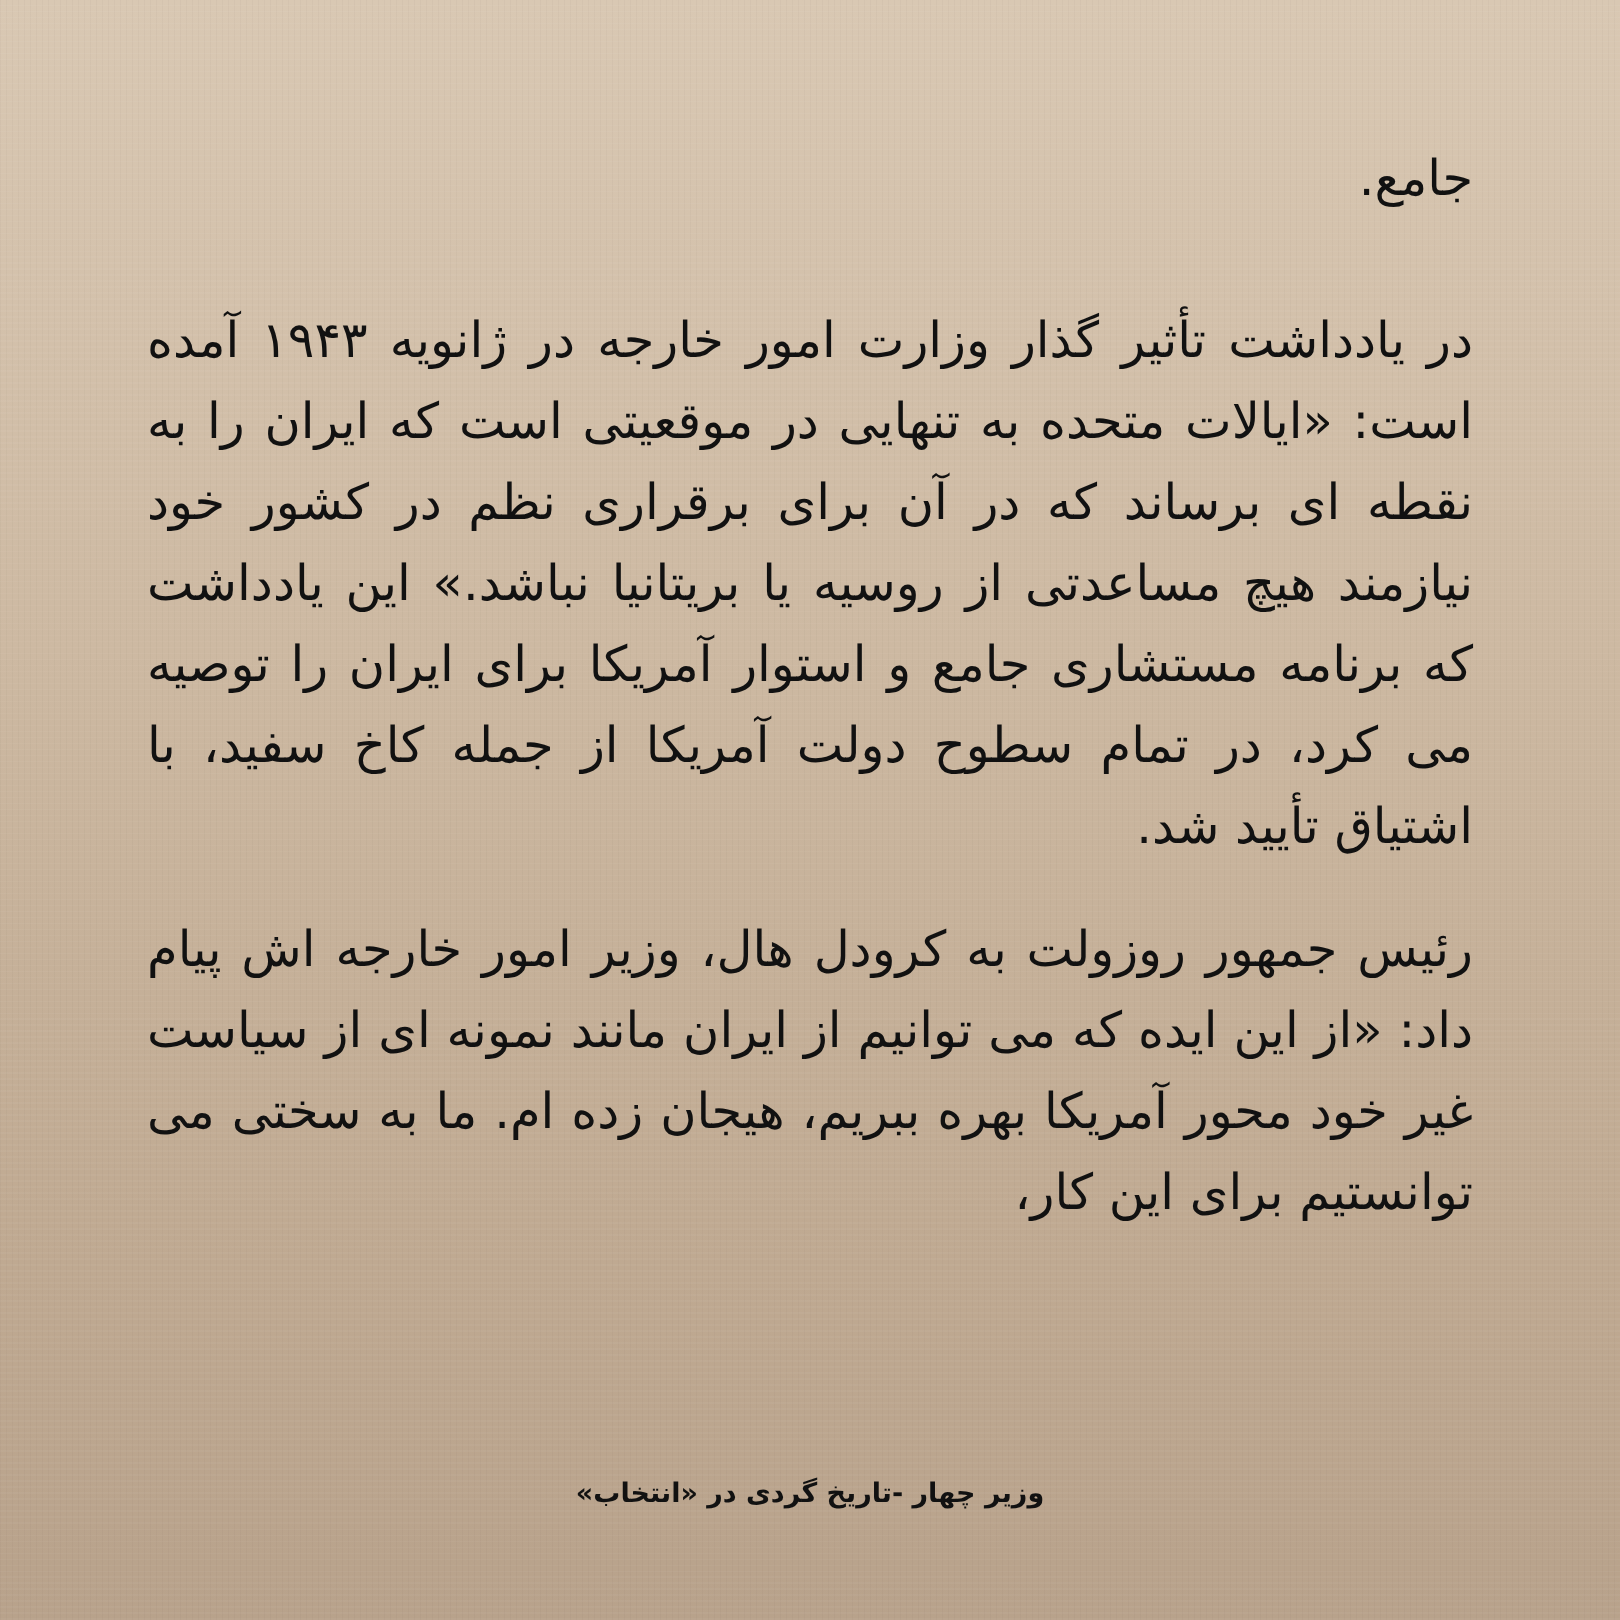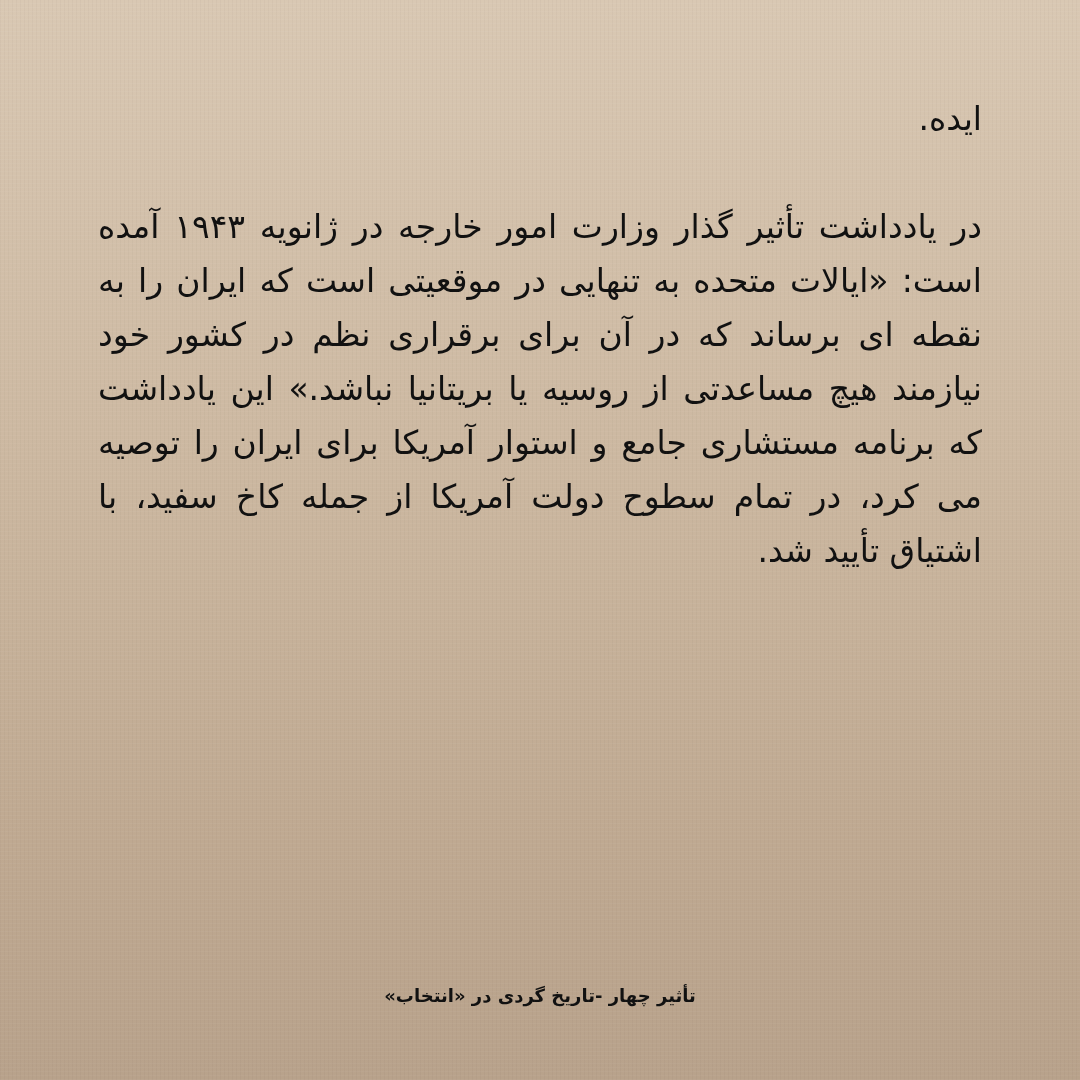--- a/index.html
+++ b/index.html
@@ -55,17 +55,18 @@
       font-weight: bold;
       color: #111;
     }
   </style>
 </head>
 <body>
 
 <div class="texture"></div>
 
 <div class="page">
-  <p class="para para-first">ایده.</p>
+  <p class="para para-first">جامع.</p>
   <p class="para para-second">در یادداشت تأثیر گذار وزارت امور خارجه در ژانویه ۱۹۴۳ آمده است: «ایالات متحده به تنهایی در موقعیتی است که ایران را به نقطه ای برساند که در آن برای برقراری نظم در کشور خود نیازمند هیچ مساعدتی از روسیه یا بریتانیا نباشد.» این یادداشت که برنامه مستشاری جامع و استوار آمریکا برای ایران را توصیه می کرد، در تمام سطوح دولت آمریکا از جمله کاخ سفید، با اشتیاق تأیید شد.</p>
+  <p class="para">رئیس جمهور روزولت به کرودل هال، وزیر امور خارجه اش پیام داد: «از این ایده که می توانیم از ایران مانند نمونه ای از سیاست غیر خود محور آمریکا بهره ببریم، هیجان زده ام. ما به سختی می توانستیم برای این کار،</p>
 </div>
 
-<div class="footer">تأثیر چهار -تاریخ گردی در «انتخاب»</div>
+<div class="footer">وزیر چهار -تاریخ گردی در «انتخاب»</div>
 
 </body></html>

